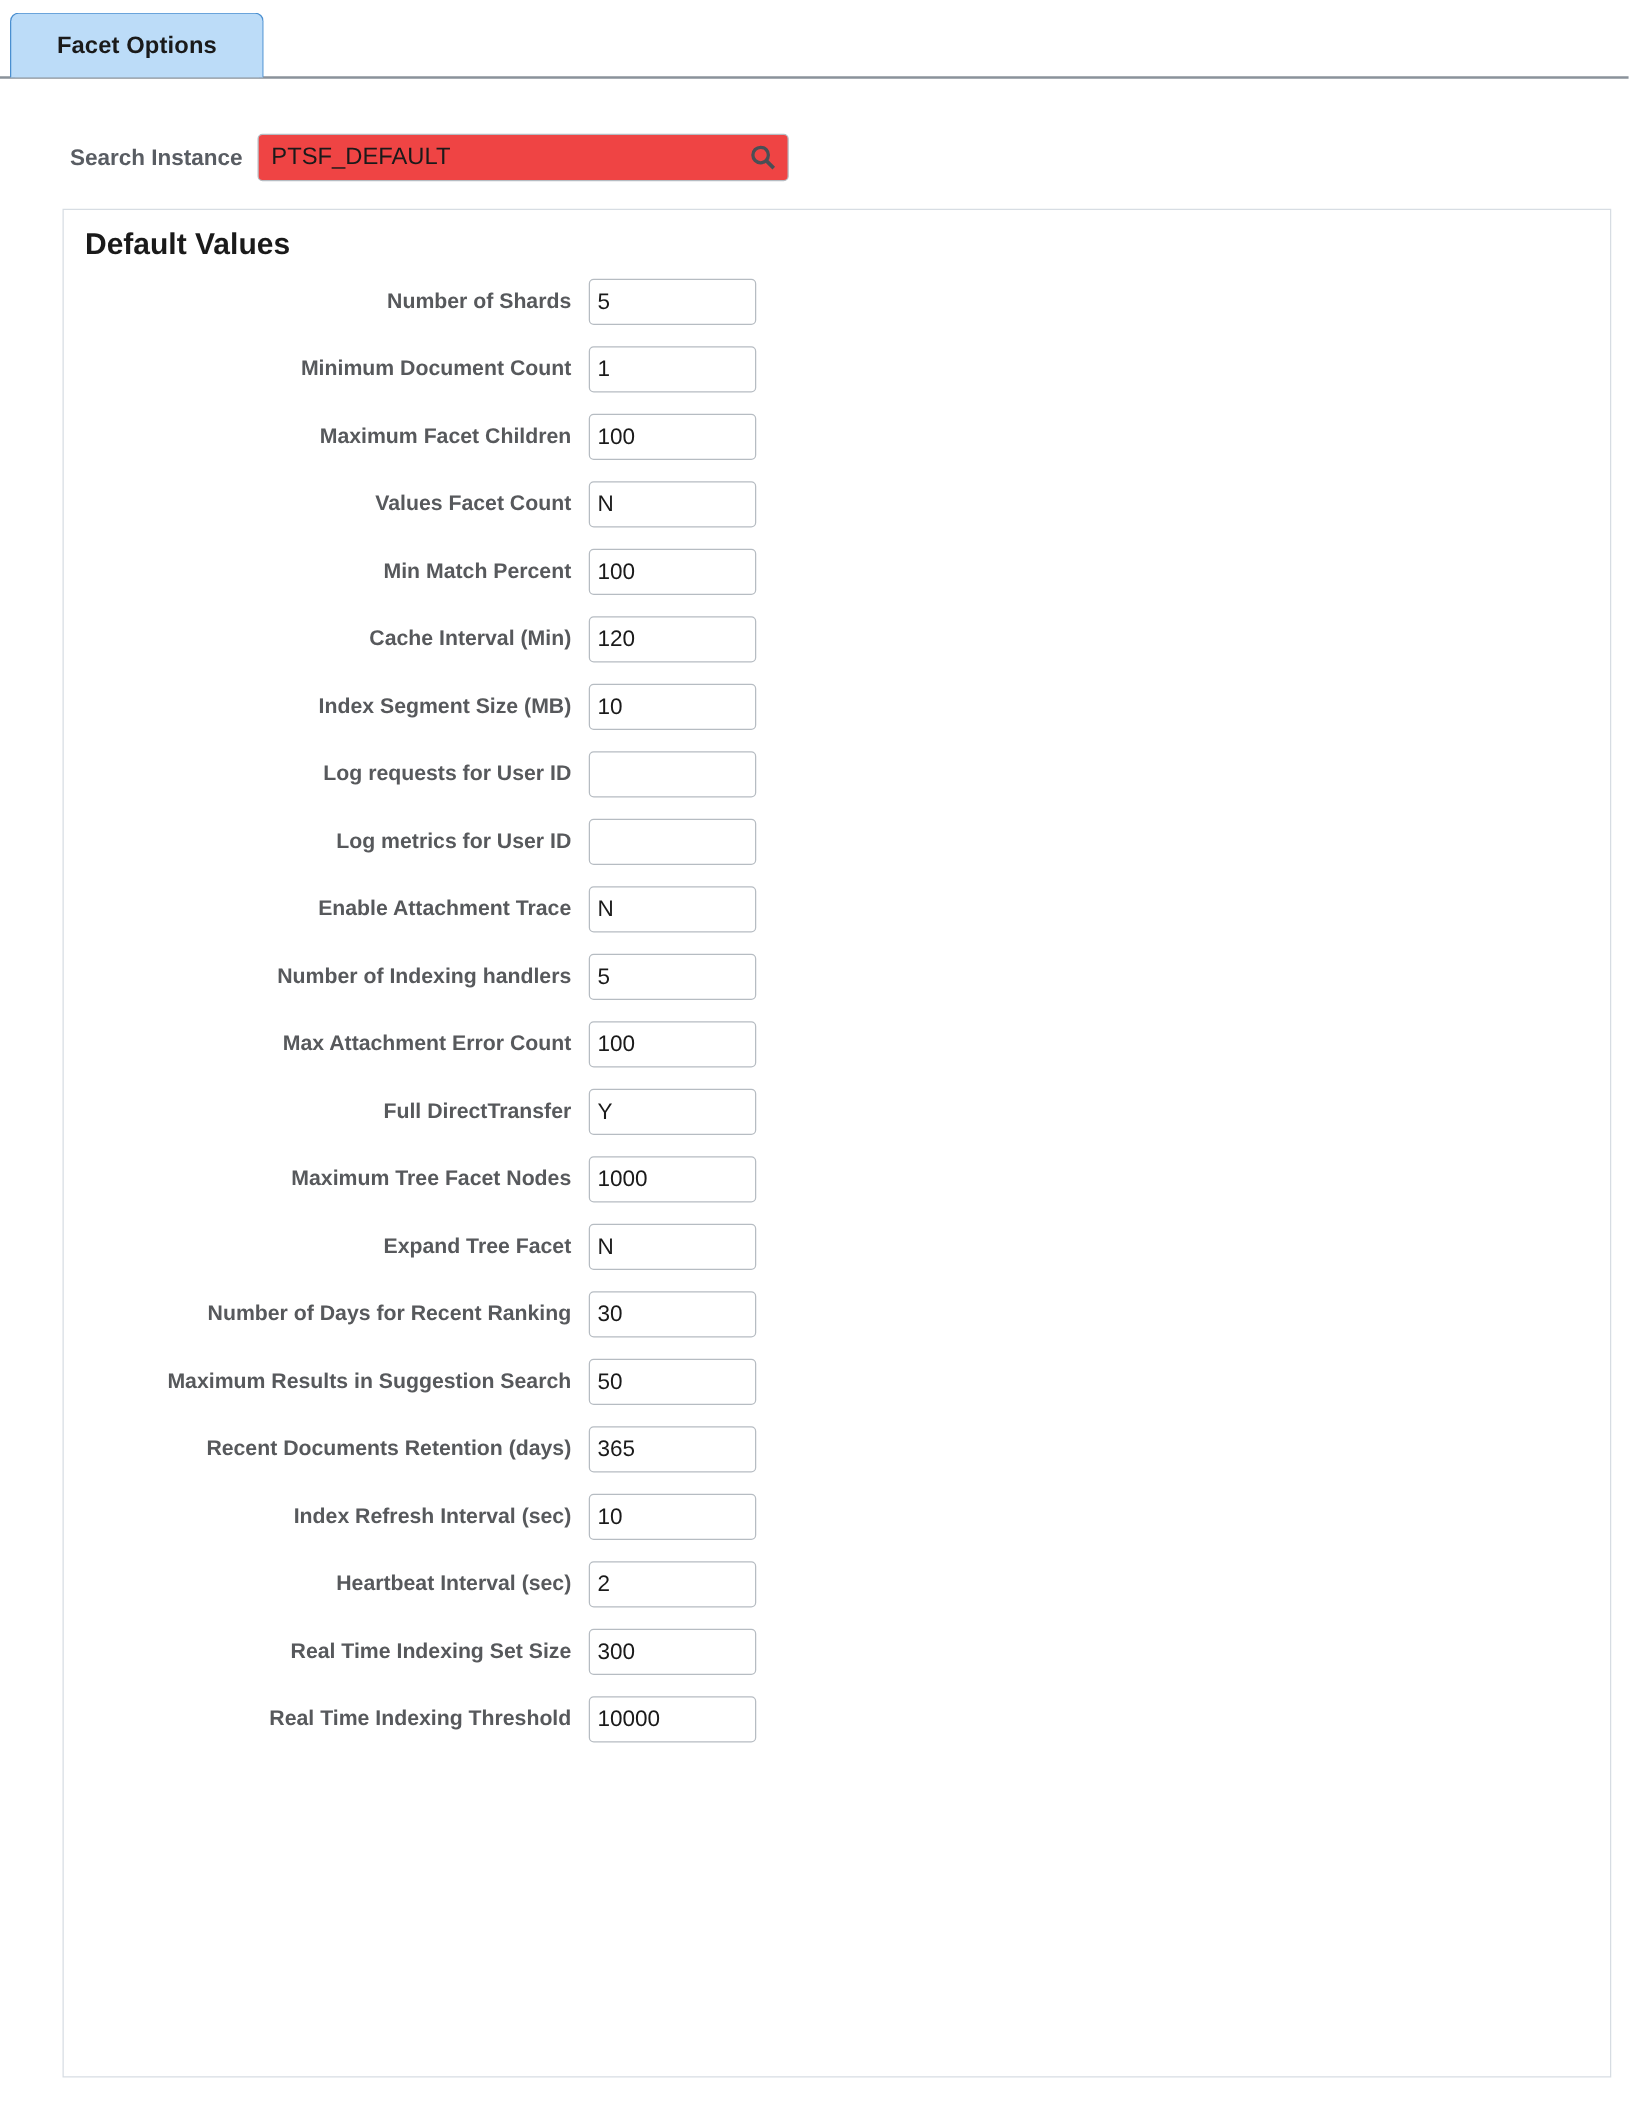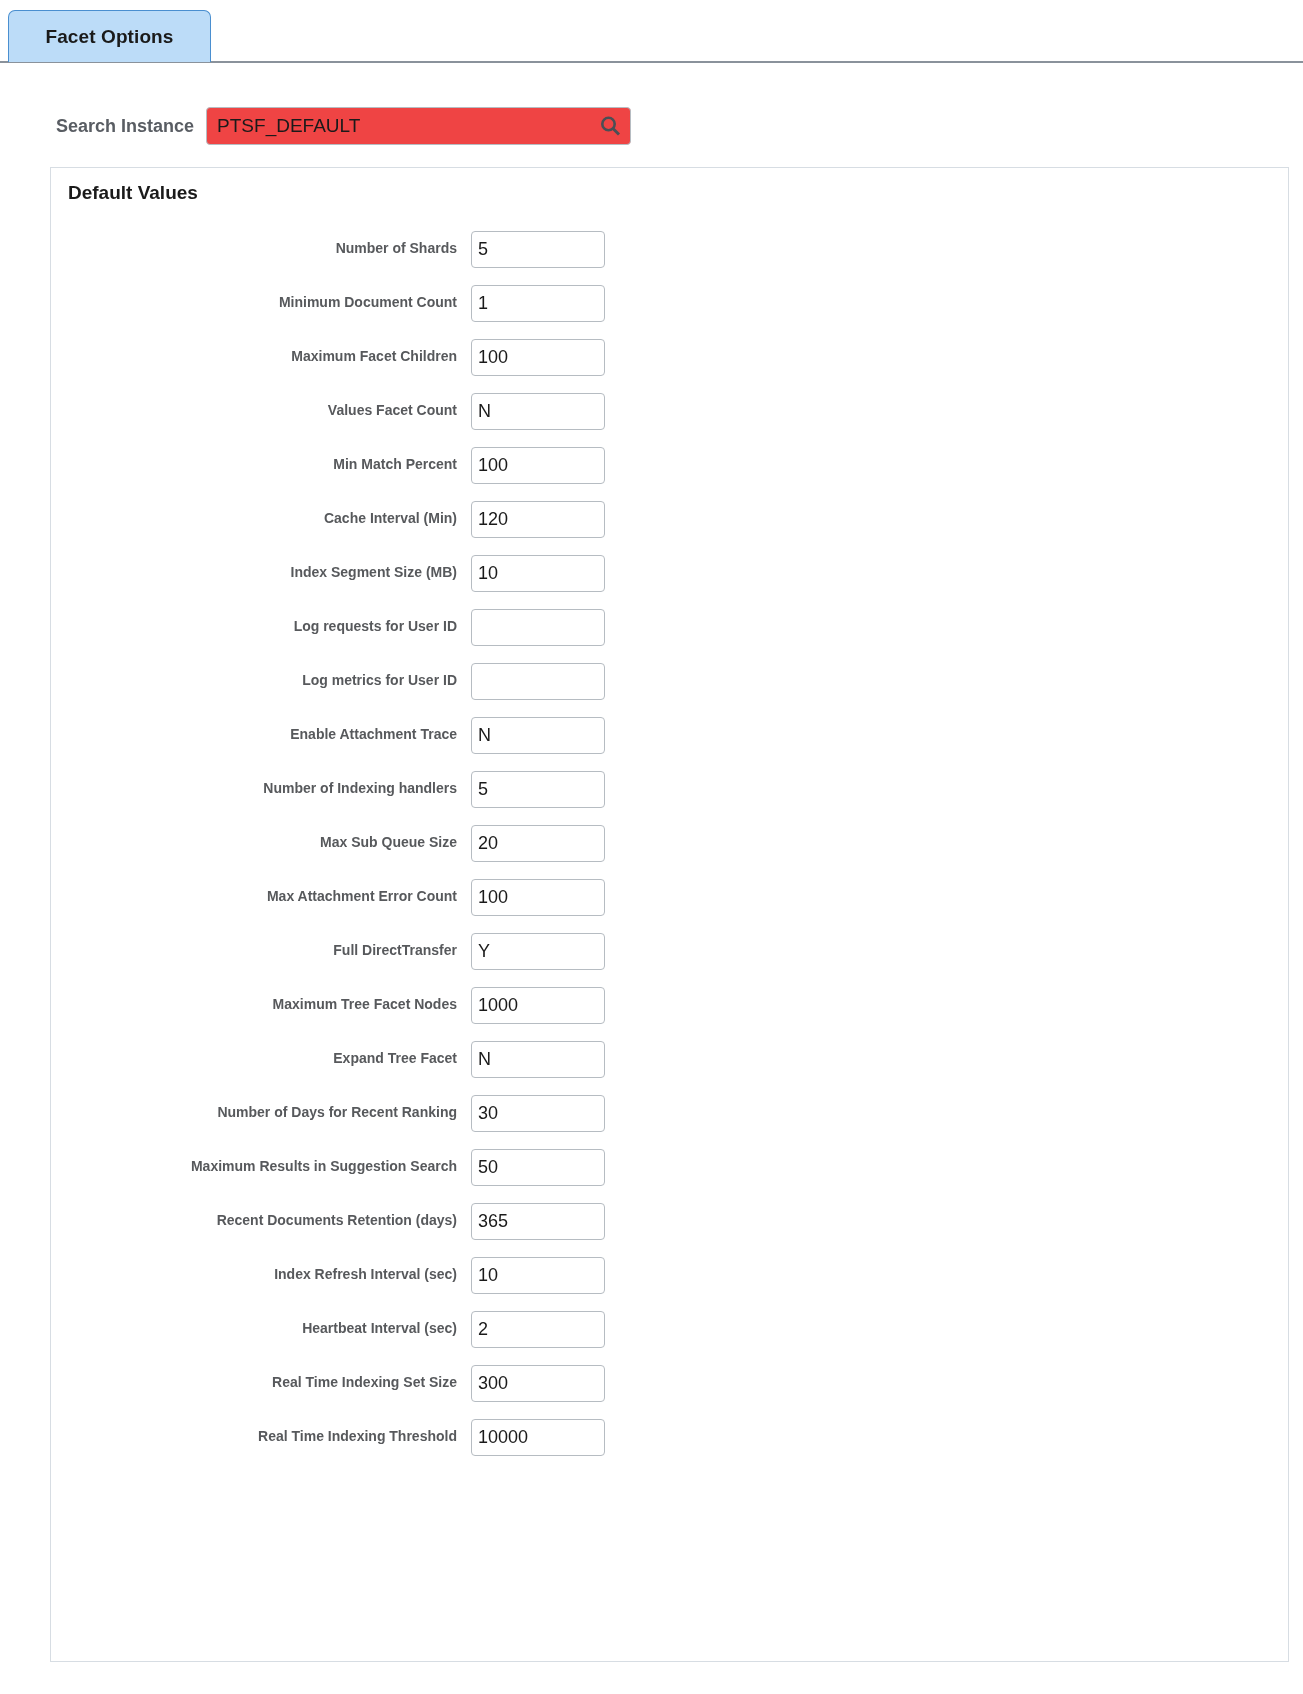--- a/index.html
+++ b/index.html
@@ -97,37 +97,37 @@
 
   
   .panel {
     margin: 22px 14px 0 50px;
     border: 1px solid #d7dde3;
     background: #ffffff;
     padding: 14px 0 28px 0;
     min-height: 1495px;
   }
   .panel-title {
-    font-size: 19px;
+    font-size: 24px;
     font-weight: bold;
     color: #1a1a1a;
     padding-left: 17px;
-    margin-bottom: 18px;
+    margin-bottom: 4px;
   }
 
   .fields { display: block; }
   .field-row {
     display: flex;
     align-items: center;
     height: 54px;
   }
   .field-label {
     width: 420px;
     text-align: right;
-    font-size: 14px;
+    font-size: 17px;
     font-weight: bold;
     color: #57595c;
     padding-right: 14px;
     white-space: nowrap;
     line-height: 1.1;
   }
   .field-input {
     width: 134px;
     height: 37px;
     border: 1px solid #b6bcc2;
@@ -203,24 +203,20 @@
       </div>
       <div class="field-row">
         <label class="field-label">Enable Attachment Trace</label>
         <input type="text" class="field-input" value="N" style="">
       </div>
       <div class="field-row">
         <label class="field-label">Number of Indexing handlers</label>
         <input type="text" class="field-input" value="5" style="">
       </div>
       <div class="field-row">
-        <label class="field-label">Max Sub Queue Size</label>
-        <input type="text" class="field-input" value="20" style="">
-      </div>
-      <div class="field-row">
         <label class="field-label">Max Attachment Error Count</label>
         <input type="text" class="field-input" value="100" style="">
       </div>
       <div class="field-row">
         <label class="field-label">Full DirectTransfer</label>
         <input type="text" class="field-input" value="Y" style="">
       </div>
       <div class="field-row">
         <label class="field-label">Maximum Tree Facet Nodes</label>
         <input type="text" class="field-input" value="1000" style="">

